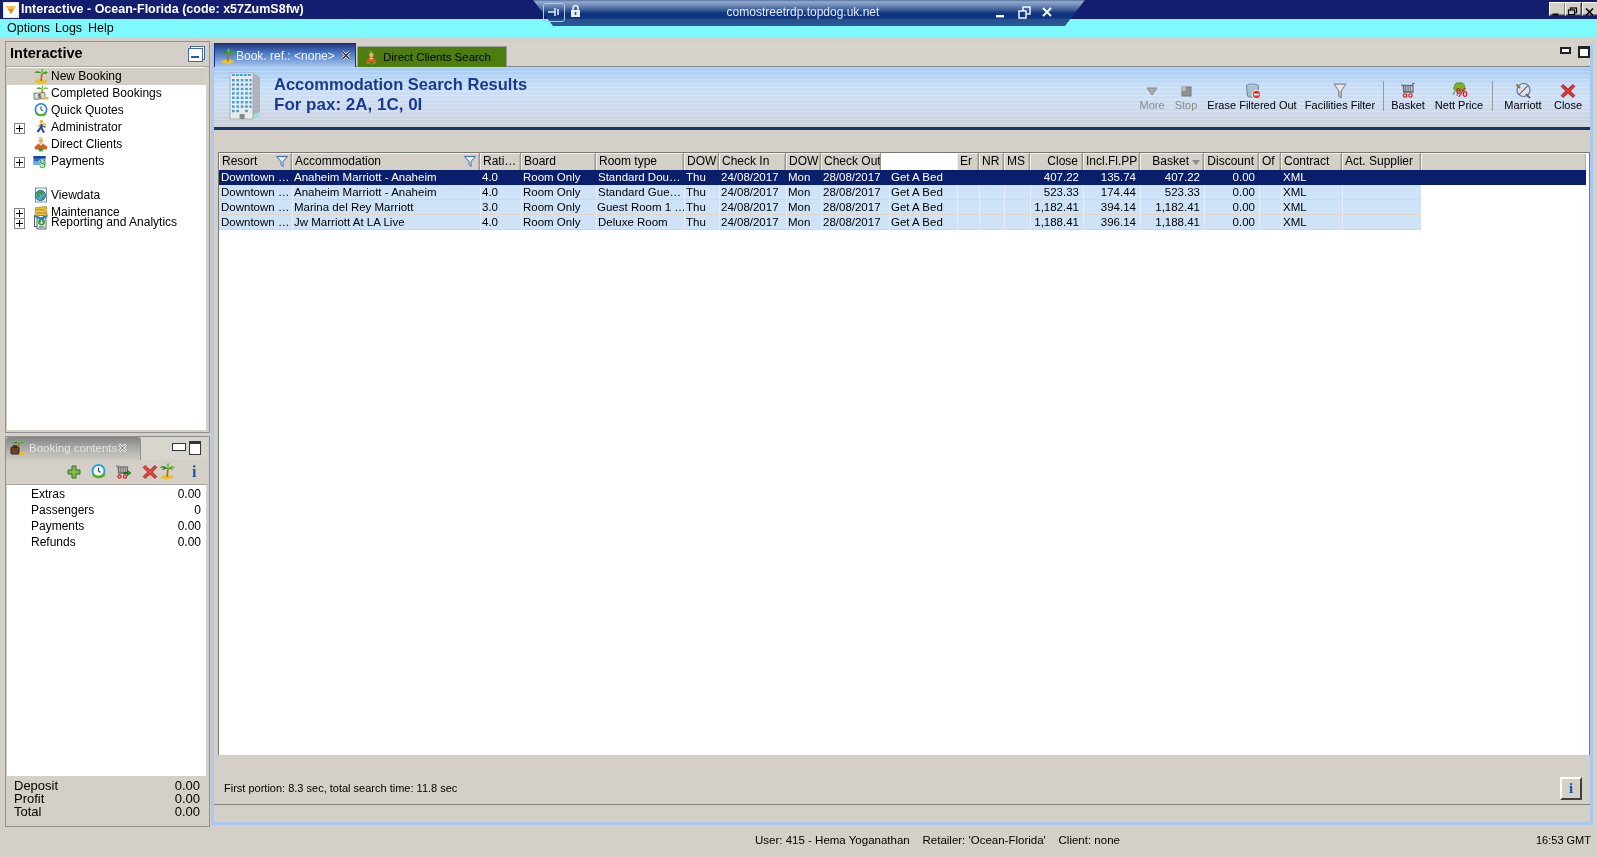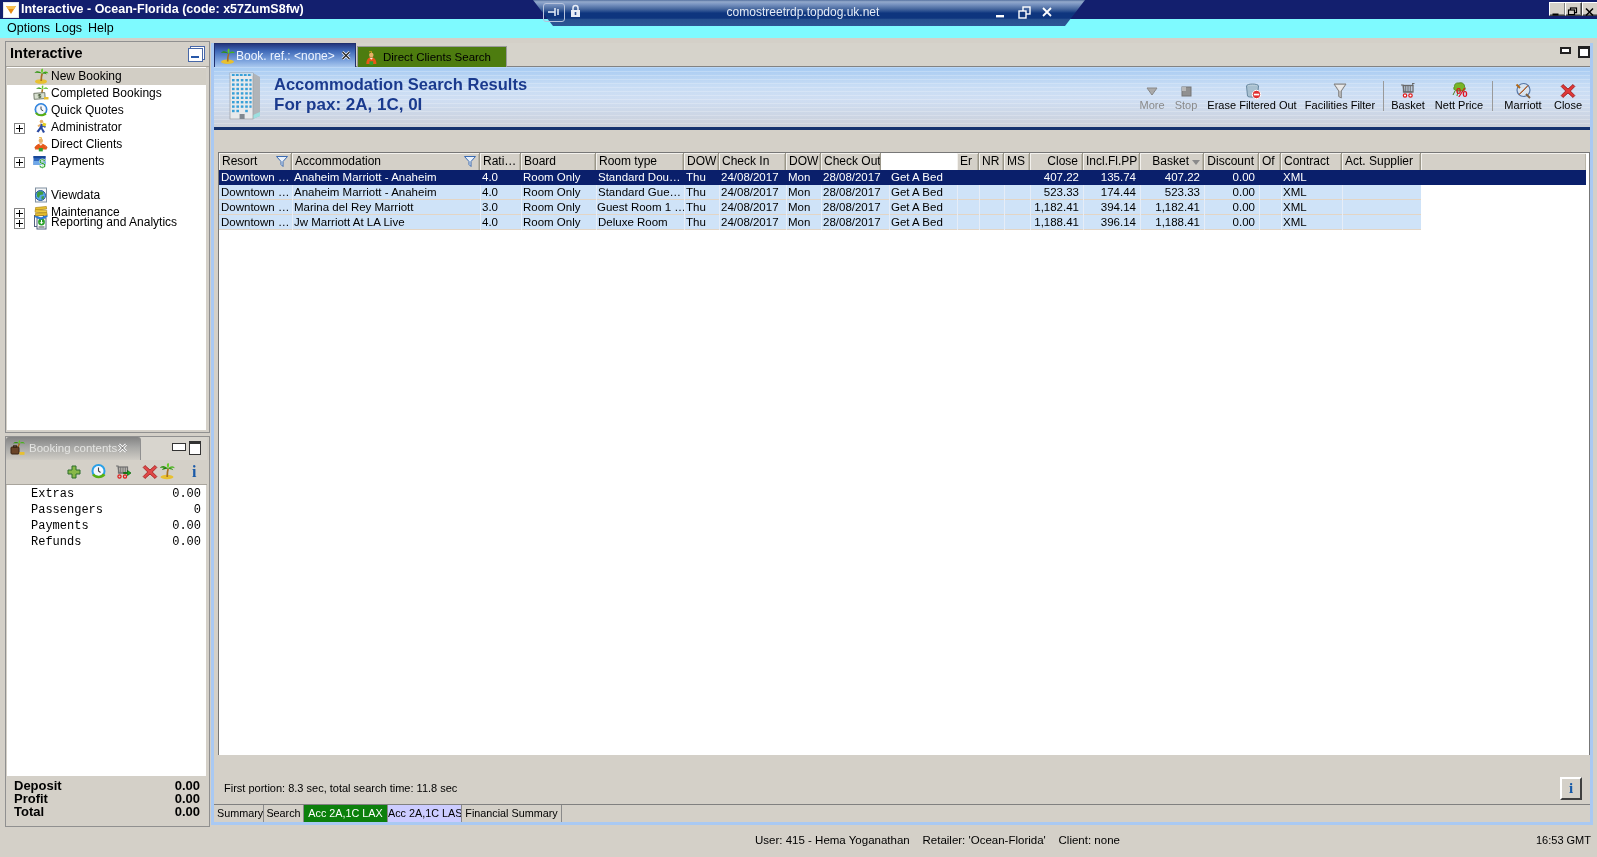--- a/index.html
+++ b/index.html
@@ -250,32 +250,32 @@
           <path d="M9.2 15 C9.2 11 9.4 9 10.2 6.5" stroke="#a87020" stroke-width="1.7" fill="none"></path>
           <path d="M10 6.5 C6.5 3 3.5 3.2 1.8 6 C5 5.2 7.5 6 10 6.5" fill="#2f9410"></path>
           <path d="M10 6.5 C13 3 16 3.8 16.8 6.3 C13.8 5.4 12 6 10 6.5" fill="#46b418"></path>
           <path d="M10 6.5 C8.3 3.5 8.6 1.3 10.6 1 C11.4 2.8 11 5 10 6.5" fill="#62cc22"></path>
           <path d="M10 6.5 C7 5.2 5 5.8 4 8 C6.5 7 8.5 7 10 6.5" fill="#1f7e0a"></path>
           <path d="M10 6.5 C12.5 5.5 14.5 6.2 15.2 8.3 C13 7.2 11.5 7 10 6.5" fill="#2f9410"></path>
         </svg></span>
   <span style="position:absolute;left:186px;top:3px;font-family:'Liberation Serif',serif;font-weight:bold;font-size:16px;color:#1a5aa8;">i</span>
  </div>
 
- <div class="abs" style="left:1px;top:48px;width:199px;height:291px;background:#fff;font-family:Liberation Mono, monospace;">
+ <div class="abs" style="left:1px;top:48px;width:199px;height:291px;background:#fff;">
   <div class="abs" style="left:24px;top:2px;font-size:12px;">Extras</div>
       <div class="abs" style="right:5px;top:2px;font-size:12px;">0.00</div>
   <div class="abs" style="left:24px;top:18px;font-size:12px;">Passengers</div>
       <div class="abs" style="right:5px;top:18px;font-size:12px;">0</div>
   <div class="abs" style="left:24px;top:34px;font-size:12px;">Payments</div>
       <div class="abs" style="right:5px;top:34px;font-size:12px;">0.00</div>
   <div class="abs" style="left:24px;top:50px;font-size:12px;">Refunds</div>
       <div class="abs" style="right:5px;top:50px;font-size:12px;">0.00</div>
  </div>
 
- <div class="abs" style="left:1px;top:339px;width:199px;height:48px;background:#d4d0c8;font-weight:bold;font-size:13px;">
+ <div class="abs" style="left:1px;top:339px;width:199px;height:48px;background:#d4d0c8;font-weight:normal;font-size:13px;">
   <div class="abs" style="left:7px;top:2px;">Deposit</div>
       <div class="abs" style="right:6px;top:2px;">0.00</div>
   <div class="abs" style="left:7px;top:15px;">Profit</div>
       <div class="abs" style="right:6px;top:15px;">0.00</div>
   <div class="abs" style="left:7px;top:28px;">Total</div>
       <div class="abs" style="right:6px;top:28px;">0.00</div>
  </div>
 </div>
 
 <div class="abs" id="mainpanel">
@@ -527,25 +527,18 @@
     <span class="dcell" style="left:1062px;width:61px;">XML</span>
   </div>
  </div>
 
  <div class="abs" style="left:0px;top:712px;width:1376px;height:49px;background:#d4d0c8;">
   <span style="position:absolute;left:10px;top:27px;font-size:11px;">First portion: 8.3 sec, total search time: 11.8 sec</span>
   <div style="position:absolute;left:1346px;top:22px;width:22px;height:23px;background:#d4d0c8;border-top:2px solid #fff;border-left:2px solid #fff;border-right:2px solid #404040;border-bottom:2px solid #404040;box-sizing:border-box;text-align:center;line-height:19px;font-family:'Liberation Serif',serif;font-weight:bold;font-size:15px;color:#1458a8;">i</div>
  </div>
  <div class="abs" style="left:0;top:761px;width:1376px;height:1px;background:#808080;"></div>
 
- <div class="abs" style="left:0;top:762px;width:1376px;height:17px;background:#d4d0c8;">
-  <span class="btab" style="left:3px;width:47px;">Summary</span>
-  <span class="btab" style="left:50px;width:40px;">Search</span>
-  <span class="btab" style="left:90px;width:84px;background:#0c800c;color:#fff;">Acc 2A,1C LAX</span>
-  <span class="btab" style="left:174px;width:74px;background:#ccccff;">Acc 2A,1C LAS</span>
-  <span class="btab" style="left:248px;width:100px;">Financial Summary</span>
- </div>
 </div>
 
 <div class="abs" id="statusbar">
  <span style="position:absolute;left:755px;top:7px;font-size:11.5px;">User: 415 - Hema Yoganathan&nbsp;&nbsp;&nbsp;&nbsp;Retailer: 'Ocean-Florida'&nbsp;&nbsp;&nbsp;&nbsp;Client: none</span>
  <span style="position:absolute;right:6px;top:7px;font-size:11px;">16:53 GMT</span>
 </div>
 
 </body></html>

